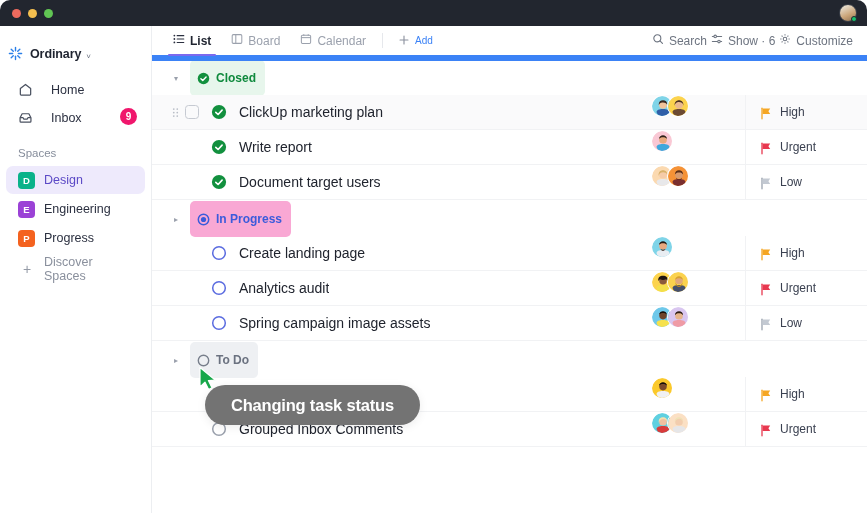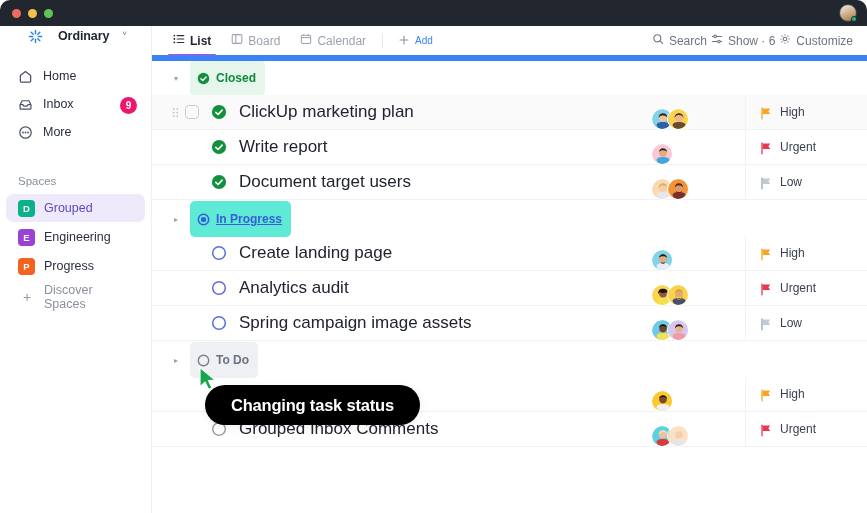--- a/index.html
+++ b/index.html
@@ -57,41 +57,41 @@
   
   .sidebar {
     width: 152px;
     min-width: 152px;
     background: #fff;
     border-right: 1px solid #eceef1;
     padding-top: 0;
   }
   .workspace {
     display: flex;
-    align-items: flex-start;
-    gap: 15px;
+    align-items: flex-end;
+    gap: 7px;
     height: 32px;
-    padding: 0 28px;
+    padding: 0 8px;
     margin-top: 3px;
     cursor: pointer;
   }
   .ws-logo { width: 15px; height: 15px; flex: none; }
   .ws-name {
     font-size: 12.5px;
     font-weight: 700;
     color: #1f2430;
     letter-spacing: -0.1px;
   }
   .ws-caret { font-size: 8px; color: #6b7280; margin-left: -2px; }
 
   .nav { margin-top: 8px; }
   .nav-item {
     display: flex;
-    align-items: flex-start;
-    gap: 10px;
+    align-items: flex-end;
+    gap: 18px;
     height: 28px;
     padding: 0 12px;
     margin: 0 6px;
     border-radius: 6px;
     cursor: pointer;
     position: relative;
   }
   .nav-ico { width: 15px; height: 15px; flex: none; display: flex; align-items: center; justify-content: center; }
   .nav-label { font-size: 12.5px; color: #2b3040; }
   .badge-count {
@@ -224,21 +224,21 @@
     display: inline-flex;
     align-items: center;
     gap: 6px;
     height: 36px;
     padding: 0 9px 0 7px;
     border-radius: 5px;
     font-size: 12px;
     font-weight: 700;
   }
   .pill-closed { background: #e7f6ec; color: #0f8a3d; }
-  .pill-progress { background: #5eead4; color: #3b5bdb; text-decoration: underline; }
+  .pill-progress { background: #f9a8d4; color: #3b5bdb; }
   .pill-todo { background: #eef0f3; color: #6b7280; }
 
   .pill-ico { width: 13px; height: 13px; flex: none; }
 
   
   .task-row {
     display: flex;
     align-items: center;
     height: 35px;
     border-bottom: 1px solid #f1f2f4;
@@ -262,29 +262,29 @@
     border: 1.4px solid #c6cad2;
     border-radius: 3.5px;
     flex: none;
     margin-left: 5px;
     opacity: 0;
   }
   .task-row.has-handle .row-checkbox { opacity: 1; }
 
   .status-dot { width: 16px; height: 16px; flex: none; margin-left: 12px; }
   .task-name {
-    font-size: 17px;
+    font-size: 14px;
     color: #20242e;
     margin-left: 12px;
     white-space: nowrap;
     overflow: hidden;
     text-overflow: ellipsis;
   }
 
-  .row-right { margin-left: auto; display: flex; align-items: flex-end; }
+  .row-right { margin-left: auto; display: flex; align-items: flex-start; }
   .assignees {
     display: flex;
     align-items: center;
     width: 108px;
     padding-left: 14px;
     flex: none;
   }
   .avatar {
     width: 22px; height: 22px;
     border-radius: 50%;
@@ -310,21 +310,21 @@
 
   
   .callout {
     position: absolute;
     left: 205px;
     top: 385px;
     height: 40px;
     display: flex;
     align-items: center;
     padding: 0 26px;
-    background: #000000;
+    background: #737373;
     border-radius: 21px;
     color: #fff;
     font-size: 16.5px;
     font-weight: 700;
     letter-spacing: -0.2px;
     box-shadow: 0 2px 10px rgba(0,0,0,0.08);
     z-index: 30;
     white-space: nowrap;
   }
   .cursor-arrow {
@@ -388,38 +388,27 @@
           <span class="nav-ico">
             <svg viewBox="0 0 16 16" width="15" height="15" fill="none" stroke="#4a5160" stroke-width="1.3" stroke-linejoin="round">
               <path d="M2.2 8.2V12a1 1 0 0 0 1 1h9.6a1 1 0 0 0 1-1V8.2L11.6 4H4.4z"></path>
               <path d="M2.2 8.2h3.2l.9 1.6h3.4l.9-1.6h3.2"></path>
             </svg>
           </span>
           <span class="nav-label">Inbox</span>
           <span class="badge-count">9</span>
         </div>
 
-        <div class="nav-item">
-          <span class="nav-ico">
-            <svg viewBox="0 0 16 16" width="15" height="15">
-              <circle cx="8" cy="8" r="6.1" fill="none" stroke="#4a5160" stroke-width="1.3"></circle>
-              <circle cx="5.3" cy="8" r="0.95" fill="#4a5160"></circle>
-              <circle cx="8" cy="8" r="0.95" fill="#4a5160"></circle>
-              <circle cx="10.7" cy="8" r="0.95" fill="#4a5160"></circle>
-            </svg>
-          </span>
-          <span class="nav-label">More</span>
-        </div>
       </div>
 
       <div class="spaces-label">Spaces</div>
 
       <div class="space-item active">
         <span class="space-badge" style="background:#0ab28a">D</span>
-        <span class="space-label">Grouped</span>
+        <span class="space-label">Design</span>
       </div>
       <div class="space-item">
         <span class="space-badge" style="background:#9b42d6">E</span>
         <span class="space-label">Engineering</span>
       </div>
       <div class="space-item">
         <span class="space-badge" style="background:#f4621f">P</span>
         <span class="space-label">Progress</span>
       </div>
 

